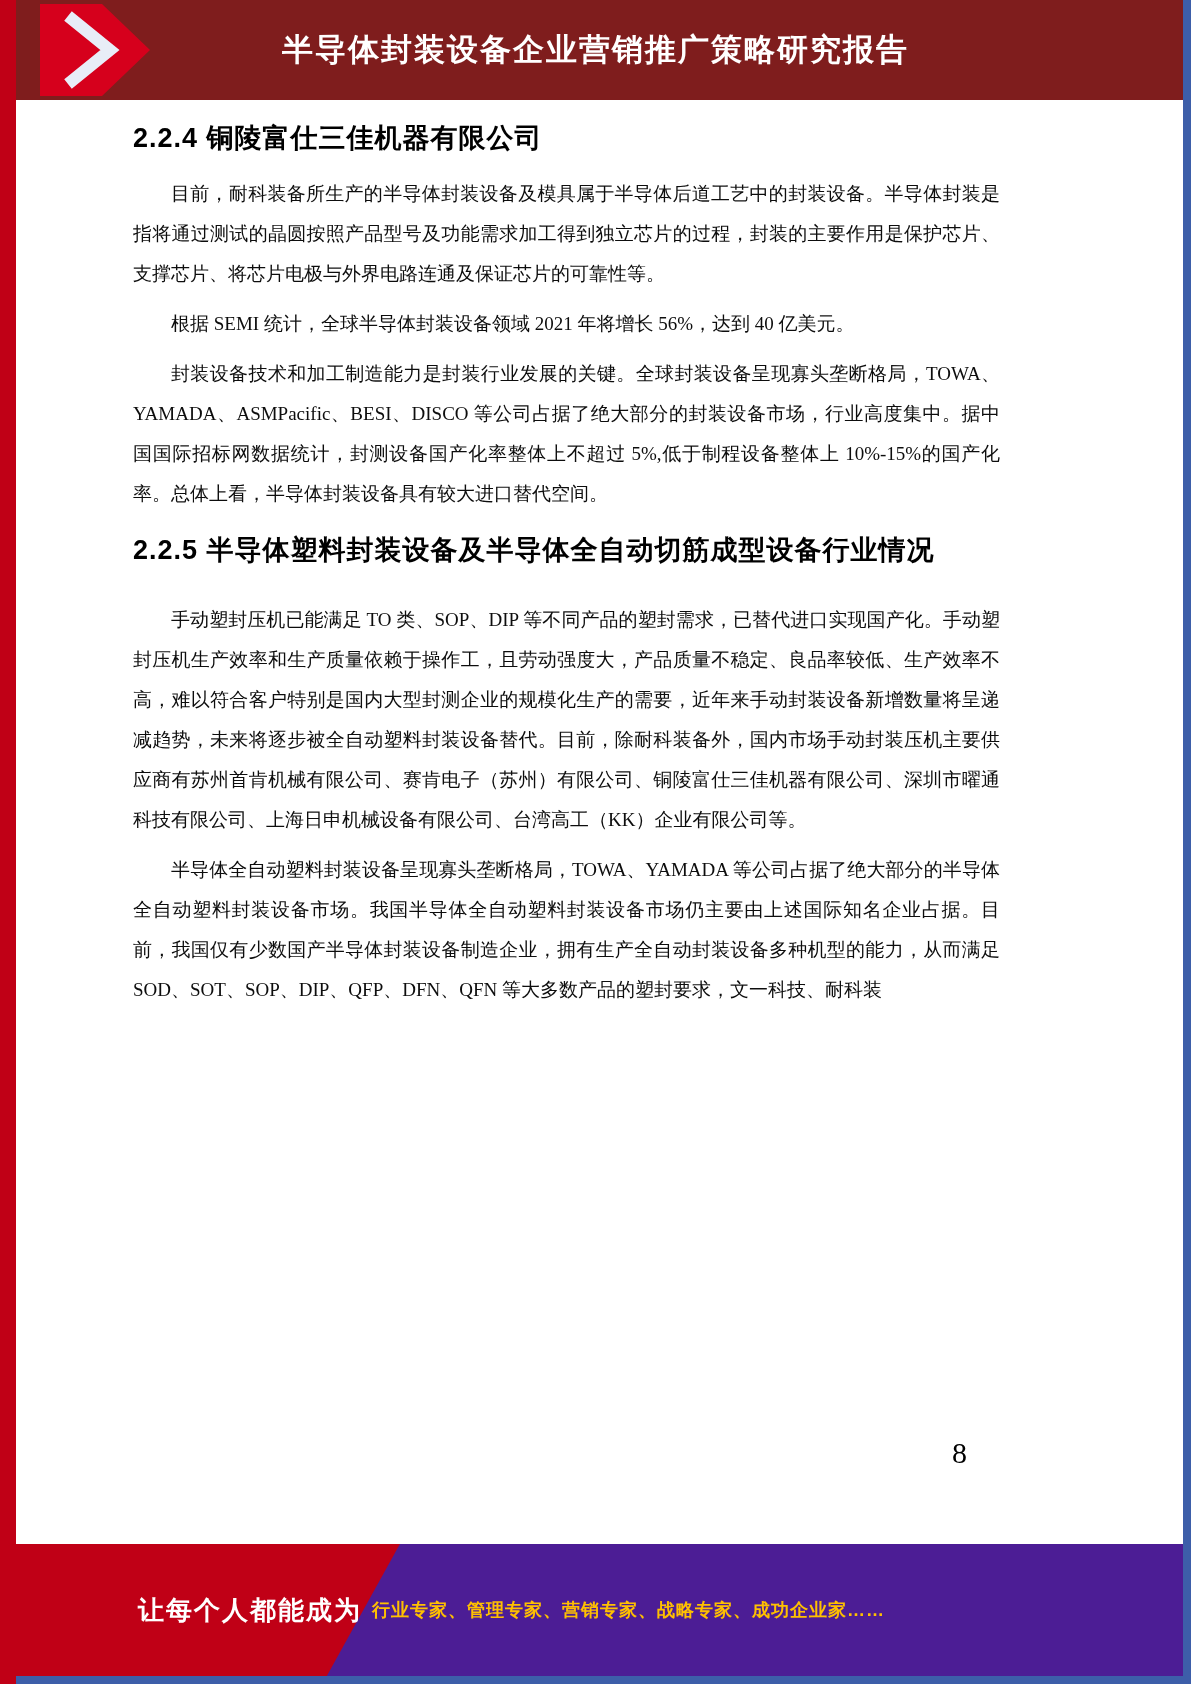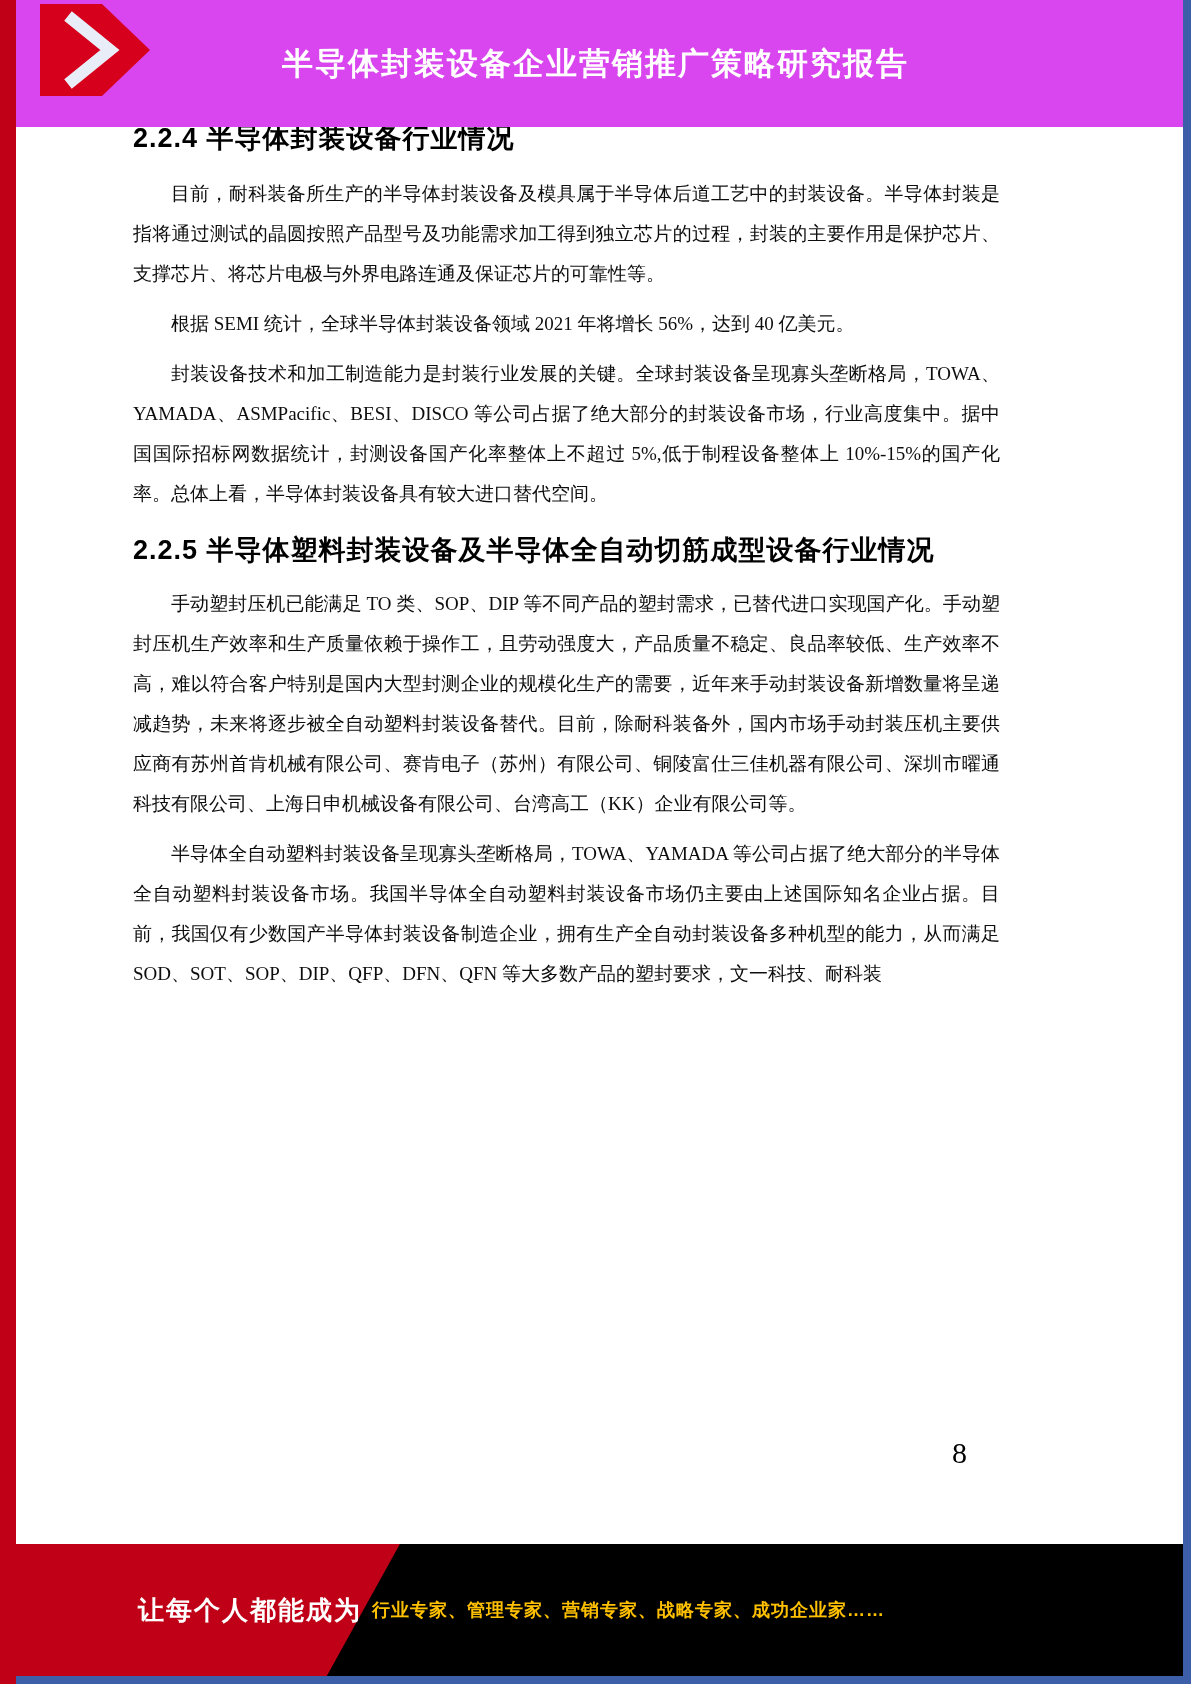--- a/index.html
+++ b/index.html
@@ -34,22 +34,22 @@
     position: absolute;
     left: 0; bottom: 0;
     width: 100%; height: 8px;
     background: #3d5ea9;
     z-index: 20;
   }
   
   .header {
     position: absolute;
     left: 0; top: 0; right: 0;
-    height: 127px;
-    background: #d946ef;
+    height: 100px;
+    background: #7f1d1d;
     display: flex;
     align-items: center;
     justify-content: center;
     z-index: 10;
   }
   .header-arrow {
     position: absolute;
     left: 40px;
     top: 4px;
     width: 110px;
@@ -77,21 +77,21 @@
   .section-heading {
     font-family: "Liberation Sans", sans-serif;
     font-size: 27px;
     font-weight: 700;
     letter-spacing: 1px;
     color: #000000;
     margin: 20px 0 18px 0;
   }
   .section-heading.second {
     font-size: 27px;
-    margin: 18px 0 16px 0;
+    margin: 18px 0 32px 0;
   }
   .body-p {
     font-size: 19px;
     line-height: 40px;
     text-align: justify;
     text-indent: 2em;
     margin: 0 0 10px 0;
   }
   
   .page-number {
@@ -100,21 +100,21 @@
     top: 1436px;
     font-size: 30px;
     color: #000000;
     font-family: "Liberation Serif", serif;
   }
   
   .footer {
     position: absolute;
     left: 0; right: 0; bottom: 8px;
     height: 132px;
-    background: #000000;
+    background: #4c1d95;
     z-index: 15;
     overflow: hidden;
   }
   .footer-red {
     position: absolute;
     left: 0; top: 0;
     width: 430px; height: 100%;
     background: #c00016;
     clip-path: polygon(0 0, 93% 0, 76% 100%, 0 100%);
   }
@@ -151,21 +151,21 @@
   <header class="header">
     <svg class="header-arrow" viewBox="0 0 110 92" xmlns="http://www.w3.org/2000/svg" aria-hidden="true">
       <polygon points="0,6 40,6 80,46 40,86 0,86" fill="#9c0f18"></polygon>
       <polygon points="0,0 62,0 110,46 62,92 0,92" fill="#d6001c"></polygon>
       <polyline points="28,12 70,46 28,80" fill="none" stroke="#e8edf7" stroke-width="12"></polyline>
     </svg>
     <h1 class="report-title">半导体封装设备企业营销推广策略研究报告</h1>
   </header>
 
   <main class="content">
-    <h2 class="section-heading">2.2.4 半导体封装设备行业情况</h2>
+    <h2 class="section-heading">2.2.4 铜陵富仕三佳机器有限公司</h2>
     <p class="body-p">目前，耐科装备所生产的半导体封装设备及模具属于半导体后道工艺中的封装设备。半导体封装是指将通过测试的晶圆按照产品型号及功能需求加工得到独立芯片的过程，封装的主要作用是保护芯片、支撑芯片、将芯片电极与外界电路连通及保证芯片的可靠性等。</p>
     <p class="body-p">根据 SEMI 统计，全球半导体封装设备领域 2021 年将增长 56%，达到 40 亿美元。</p>
     <p class="body-p">封装设备技术和加工制造能力是封装行业发展的关键。全球封装设备呈现寡头垄断格局，TOWA、YAMADA、ASMPacific、BESI、DISCO 等公司占据了绝大部分的封装设备市场，行业高度集中。据中国国际招标网数据统计，封测设备国产化率整体上不超过 5%,低于制程设备整体上 10%-15%的国产化率。总体上看，半导体封装设备具有较大进口替代空间。</p>
 
     <h2 class="section-heading second">2.2.5 半导体塑料封装设备及半导体全自动切筋成型设备行业情况</h2>
     <p class="body-p">手动塑封压机已能满足 TO 类、SOP、DIP 等不同产品的塑封需求，已替代进口实现国产化。手动塑封压机生产效率和生产质量依赖于操作工，且劳动强度大，产品质量不稳定、良品率较低、生产效率不高，难以符合客户特别是国内大型封测企业的规模化生产的需要，近年来手动封装设备新增数量将呈递减趋势，未来将逐步被全自动塑料封装设备替代。目前，除耐科装备外，国内市场手动封装压机主要供应商有苏州首肯机械有限公司、赛肯电子（苏州）有限公司、铜陵富仕三佳机器有限公司、深圳市曜通科技有限公司、上海日申机械设备有限公司、台湾高工（KK）企业有限公司等。</p>
     <p class="body-p">半导体全自动塑料封装设备呈现寡头垄断格局，TOWA、YAMADA 等公司占据了绝大部分的半导体全自动塑料封装设备市场。我国半导体全自动塑料封装设备市场仍主要由上述国际知名企业占据。目前，我国仅有少数国产半导体封装设备制造企业，拥有生产全自动封装设备多种机型的能力，从而满足 SOD、SOT、SOP、DIP、QFP、DFN、QFN 等大多数产品的塑封要求，文一科技、耐科装</p>
   </main>
 
   <div class="page-number">8</div>

